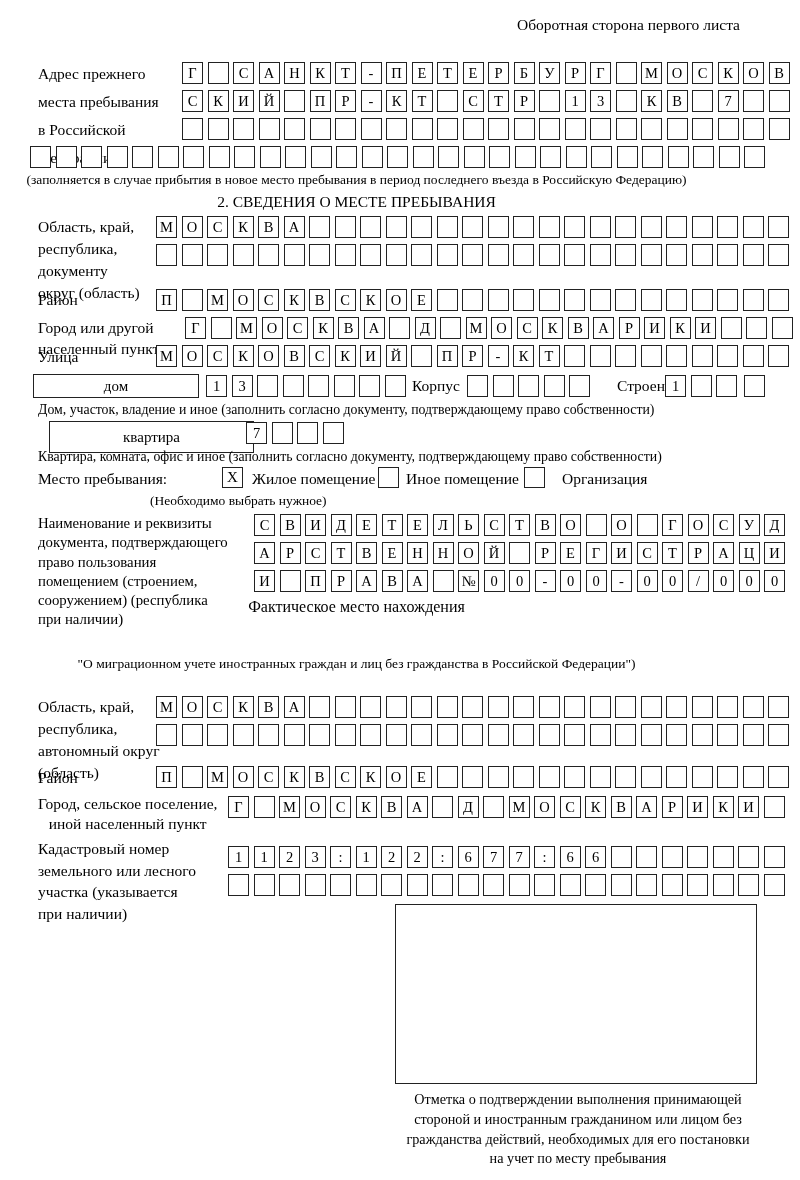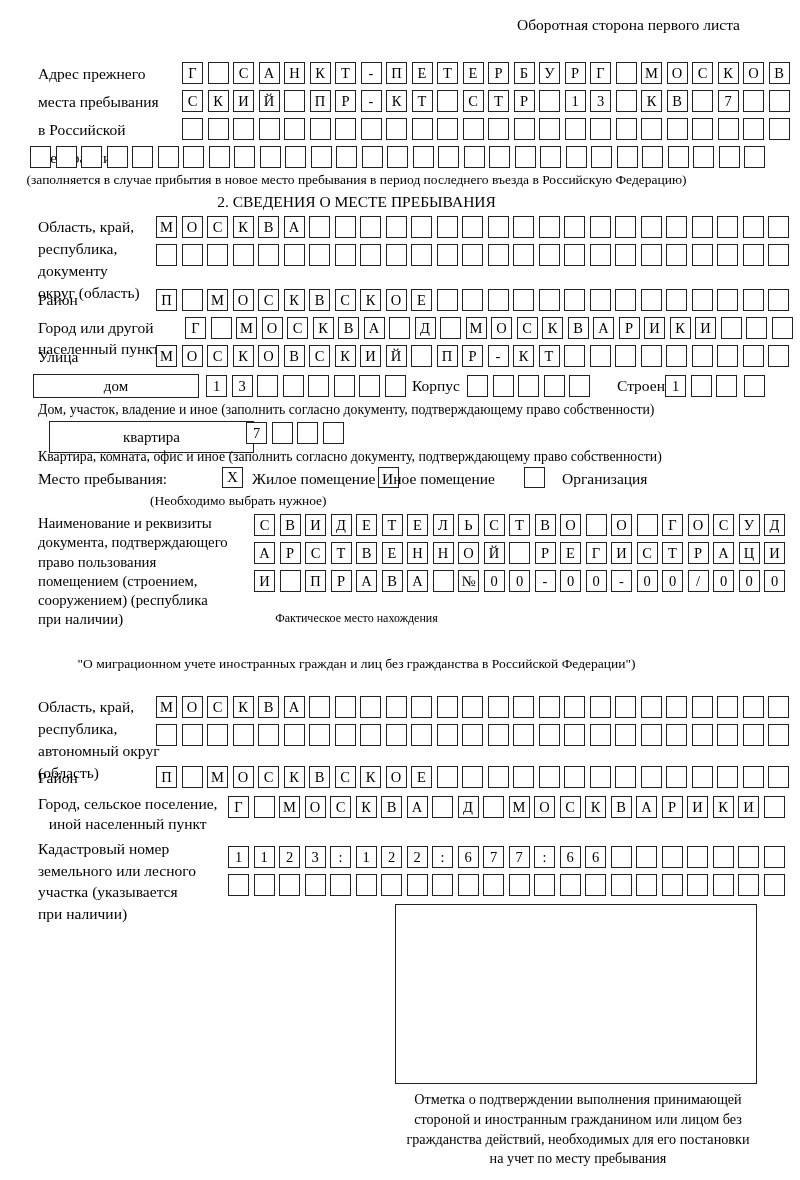--- a/index.html
+++ b/index.html
@@ -340,21 +340,21 @@
       <span class="cell"></span>
       <span class="cell"></span>
       <span class="cell"></span>
     </div>
   <div class="abs" style="left:38px; top:449px; font-size:13.8px;">Квартира, комната, офис и иное (заполнить согласно документу, подтверждающему право собственности)</div>
 
   <div class="abs lbl" style="left:38px; top:470px;">Место пребывания:</div>
   <div class="abs chk" style="left:222px; top:467px;">X</div>
   <div class="abs lbl" style="left:252px; top:470px;">Жилое помещение</div>
   <div class="abs chk" style="left:378px; top:467px;"></div>
-  <div class="abs lbl" style="left:382px; top:470px;text-align:right;">Иное помещение</div>
+  <div class="abs lbl" style="left:406px; top:470px;text-align:right;">Иное помещение</div>
   <div class="abs chk" style="left:524px; top:467px;"></div>
   <div class="abs lbl" style="left:562px; top:470px;">Организация</div>
   <div class="abs cap" style="left:150px; top:493px; width:440px; ">(Необходимо выбрать нужное)</div>
 
   <div class="abs" style="left:38px; top:514px; line-height:19.3px; font-size:14.8px;">
       <div>Наименование и реквизиты</div>
       <div>документа, подтверждающего</div>
       <div>право пользования</div>
       <div>помещением (строением,</div>
       <div>сооружением) (республика</div>
@@ -423,21 +423,21 @@
       <span class="cell">0</span>
       <span class="cell">-</span>
       <span class="cell">0</span>
       <span class="cell">0</span>
       <span class="cell">/</span>
       <span class="cell">0</span>
       <span class="cell">0</span>
       <span class="cell">0</span>
     </div>
 
-  <div class="abs bold center" style="top:611px; font-size:12px;">Фактическое место нахождения</div>
+  <div class="abs bold center" style="top:598px; font-size:16px;">Фактическое место нахождения</div>
   <div class="abs cap center" style="top:654px; line-height:19px;">
       <div>"О миграционном учете иностранных граждан и лиц без гражданства в Российской Федерации")</div>
     </div>
 
   <div class="abs" style="left:38px; top:696px; line-height:22px; font-size:15.5px;">
       <div>Область, край,</div>
       <div>республика,</div>
       <div>автономный округ</div>
       <div>(область)</div>
     </div>

